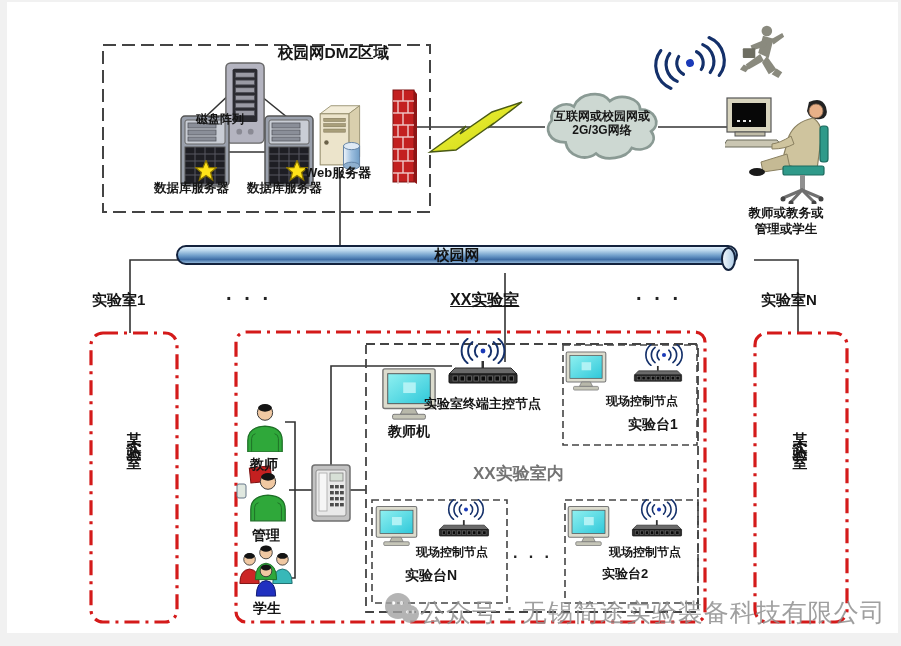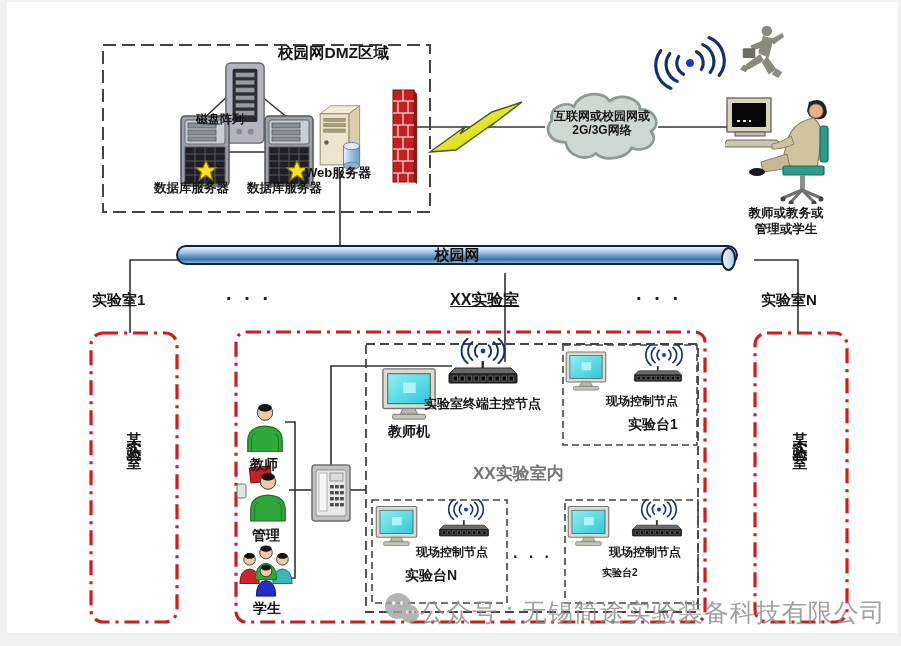--- a/index.html
+++ b/index.html
@@ -367,21 +367,21 @@
   <div class="lbl" style="left:600px;top:416px;font-size:14px;margin-left:28px;">实验台1</div>
 
   <div class="lbl red" style="left:473px;top:464px;font-size:17px;">XX实验室内</div>
 
   <div class="lbl" style="left:416px;top:546px;font-size:12px;">现场控制节点</div>
   <div class="lbl" style="left:405px;top:567px;font-size:14px;">实验台N</div>
 
   <div class="lbl dots" style="left:513px;top:548px;font-size:16px;">· · ·</div>
 
   <div class="lbl" style="left:609px;top:546px;font-size:12px;">现场控制节点</div>
-  <div class="lbl" style="left:602px;top:567px;font-size:10px;text-align:right;">实验台2</div>
+  <div class="lbl" style="left:602px;top:567px;font-size:13px;text-align:right;">实验台2</div>
 
   <svg class="wm-icon" width="38" height="36" viewBox="0 0 38 36">
     <circle cx="15" cy="15" r="13" fill="#a2a2a2"></circle>
     <circle cx="27" cy="23" r="9" fill="#a2a2a2"></circle>
     <circle cx="10.5" cy="12" r="1.8" fill="#fff"></circle>
       <circle cx="18.5" cy="12" r="1.8" fill="#fff"></circle>
     <circle cx="24.5" cy="21" r="1.4" fill="#fff"></circle>
       <circle cx="30" cy="21" r="1.4" fill="#fff"></circle>
   </svg>
   <div class="watermark">公众号 : 无锡简途实验装备科技有限公司</div>

